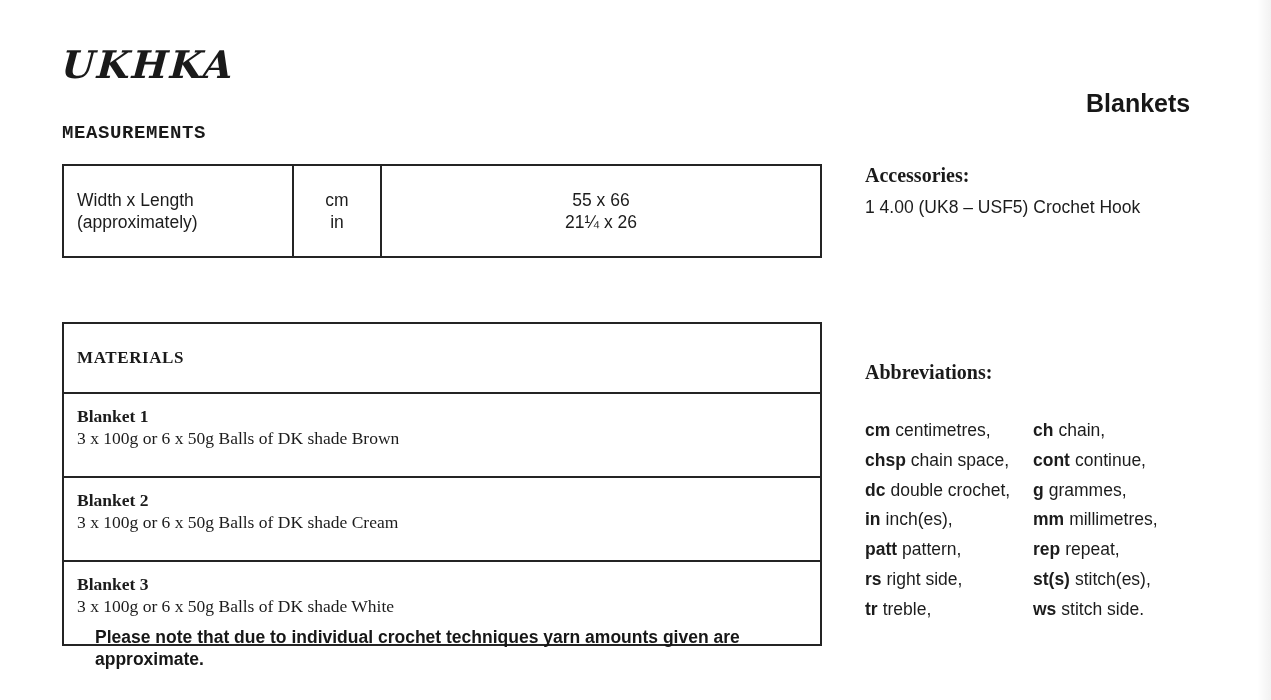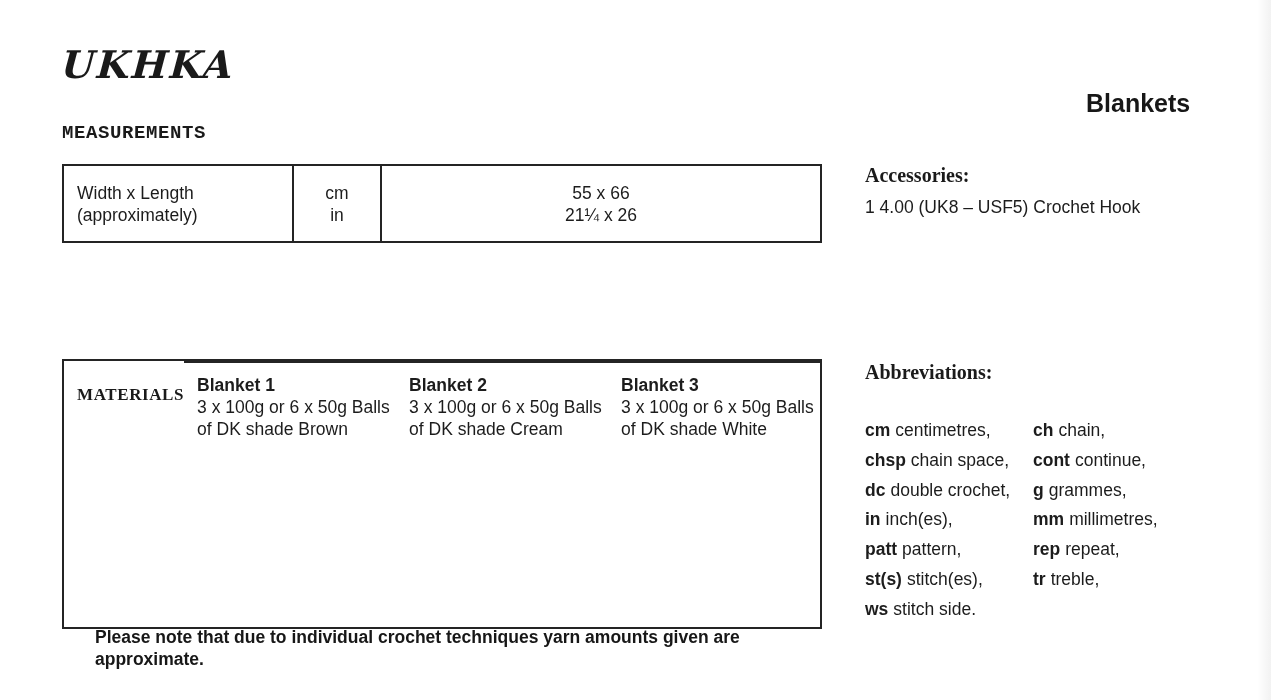--- a/index.html
+++ b/index.html
@@ -32,55 +32,56 @@
     font-family: "Liberation Serif", "DejaVu Serif", serif;
     font-weight: bold; color: #1a1a1a;
   }
   .measurements-heading {
     position: absolute; left: 62px; top: 122px;
     font-size: 19px; letter-spacing: 0.6px; font-family: Liberation Mono, monospace;
   }
   
   .meas-table {
     position: absolute; left: 62px; top: 164px;
-    width: 760px; height: 79px;
+    width: 760px; height: 94px;
     border: 2px solid #242424;
     box-sizing: border-box;
     display: flex;
   }
   .meas-col { box-sizing: border-box; display: flex; flex-direction: column; justify-content: center; }
   .meas-col.c1 { width: 228px; padding-left: 13px; align-items: flex-start; }
   .meas-col.c2 { width: 90px; border-left: 2px solid #242424; border-right: 2px solid #242424; align-items: center; }
   .meas-col.c3 { flex: 1; align-items: center; justify-content: center; }
   .meas-line { font-size: 17.5px; line-height: 22px; }
   
   .accessories-heading {
     position: absolute; left: 865px; top: 164px; font-size: 20px;
   }
   .accessories-item {
     position: absolute; left: 865px; top: 197px; font-size: 17.5px;
   }
   
   .materials-box {
     position: absolute; left: 62px; top: 322px;
-    width: 760px; height: 270px;
+    width: 760px; height: 324px;
     border: 2px solid #242424;
     box-sizing: border-box;
-    display: flex; flex-direction: row; margin-top: 37px;
+    display: flex; flex-direction: column;
   }
   .materials-header {
     height: 68px; box-sizing: border-box;
     display: flex; align-items: center; padding-left: 13px;
     font-family: "Liberation Serif", "DejaVu Serif", serif;
     font-weight: bold; font-size: 17px; letter-spacing: 0.6px; color: #1a1a1a;
   }
   .materials-row {
     flex: 1; box-sizing: border-box;
     border-top: 2px solid #242424;
     padding: 11px 0 0 13px;
+    font-family: Liberation Serif, serif;
   }
   .materials-row .item-name { font-weight: bold; font-size: 17.5px; line-height: 22px; }
   .materials-row .item-desc { font-size: 17.5px; line-height: 22px; }
   
   .abbr-heading {
     position: absolute; left: 865px; top: 361px; font-size: 20px;
   }
   .abbr-grid {
     position: absolute; left: 865px; top: 394px;
     display: grid; grid-template-columns: 168px auto;
@@ -148,20 +149,21 @@
     <div class="abbr-cell"><b>cm</b><span>centimetres,</span></div>
     <div class="abbr-cell"><b>ch</b><span>chain,</span></div>
     <div class="abbr-cell"><b>chsp</b><span>chain space,</span></div>
     <div class="abbr-cell"><b>cont</b><span>continue,</span></div>
     <div class="abbr-cell"><b>dc</b><span>double crochet,</span></div>
     <div class="abbr-cell"><b>g</b><span>grammes,</span></div>
     <div class="abbr-cell"><b>in</b><span>inch(es),</span></div>
     <div class="abbr-cell"><b>mm</b><span>millimetres,</span></div>
     <div class="abbr-cell"><b>patt</b><span>pattern,</span></div>
     <div class="abbr-cell"><b>rep</b><span>repeat,</span></div>
+    <div class="abbr-cell"><b>rs</b><span>right side,</span></div>
     <div class="abbr-cell"><b>st(s)</b><span>stitch(es),</span></div>
     <div class="abbr-cell"><b>tr</b><span>treble,</span></div>
     <div class="abbr-cell"><b>ws</b><span>stitch side.</span></div>
   </div>
 
   <div class="note">Please note that due to individual crochet techniques yarn amounts given are approximate.</div>
 
   <div class="scan-edge"></div>
 </div>
 

